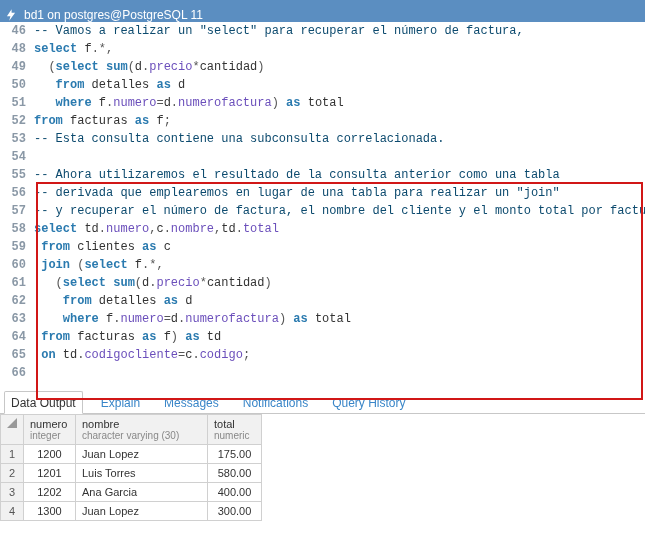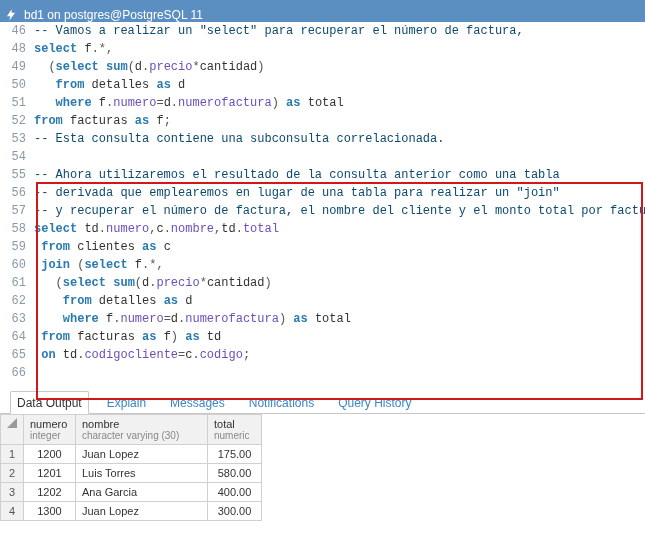--- a/index.html
+++ b/index.html
@@ -39,40 +39,41 @@
     white-space: pre;
     height: 18px;
   }
   .gutter {
     width: 34px;
     text-align: right;
     padding-right: 8px;
     color: #8a98a6;
     flex-shrink: 0;
     user-select: none;
+    font-weight: bold;
   }
   .code {
     flex: 1;
     overflow: hidden;
   }
   .c-comment { color: #0c4a6e; }
   .c-kw { color: #2a7aaf; font-weight: bold; }
   .c-op { color: #555; }
   .c-field { color: #6b4fbb; }
   .highlight-box {
     position: absolute;
     border: 2px solid #d11717;
     pointer-events: none;
   }
   .tabs-bar {
     display: flex;
     align-items: flex-end;
     border-bottom: 1px solid #c7c7c7;
     height: 24px;
-    padding-left: 10px;
+    padding-left: 4px;
     gap: 12px;
     font-size: 12px;
     margin-top: 8px;
   }
   .tab {
     padding: 4px 6px 3px 6px;
     color: #3a86c8;
     cursor: pointer;
   }
   .tab.active {

